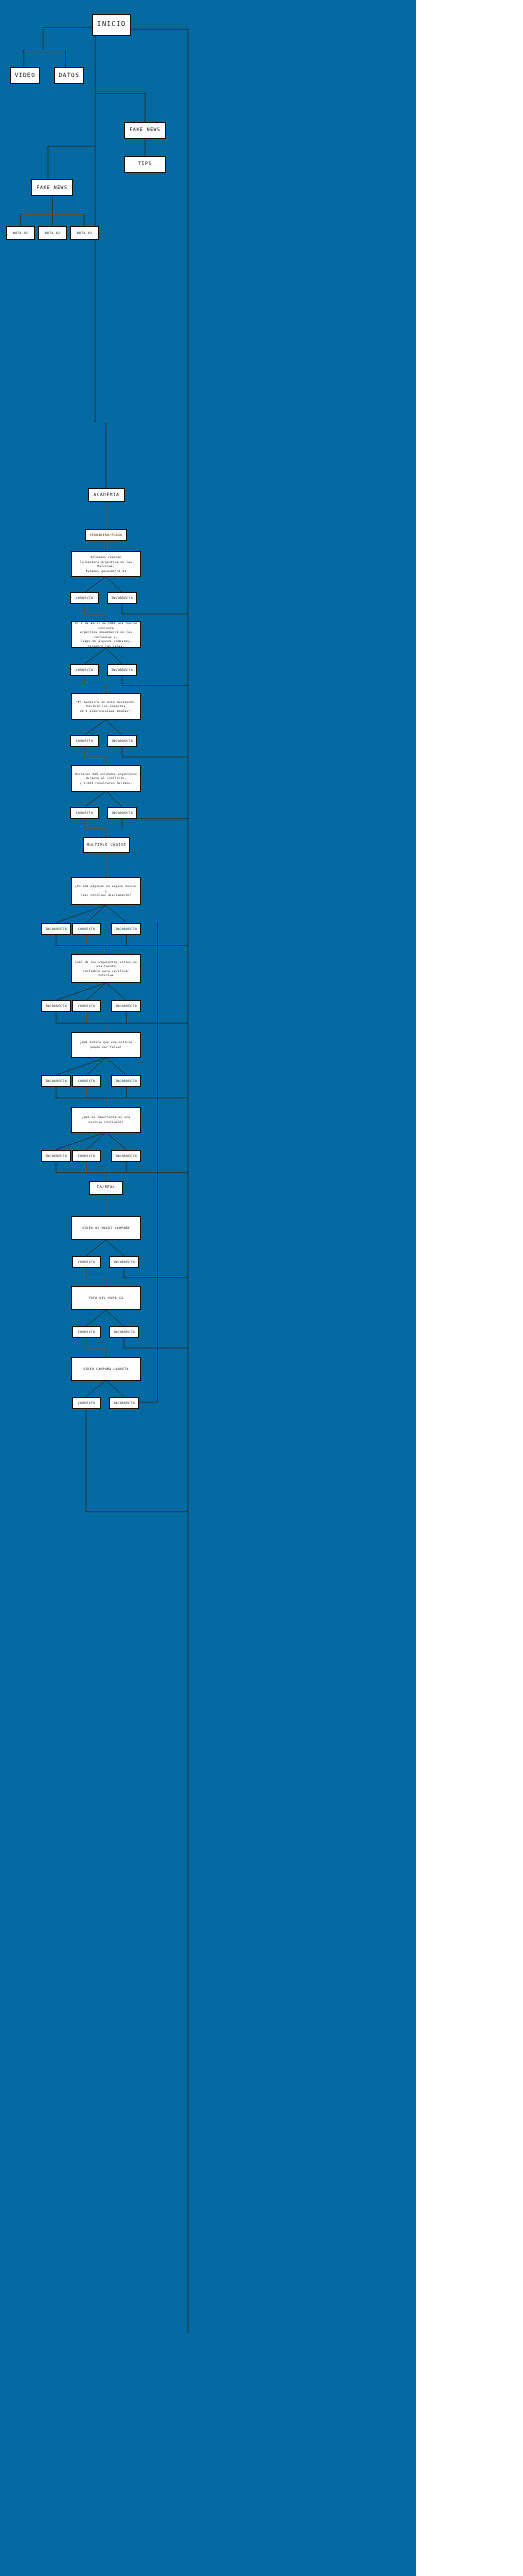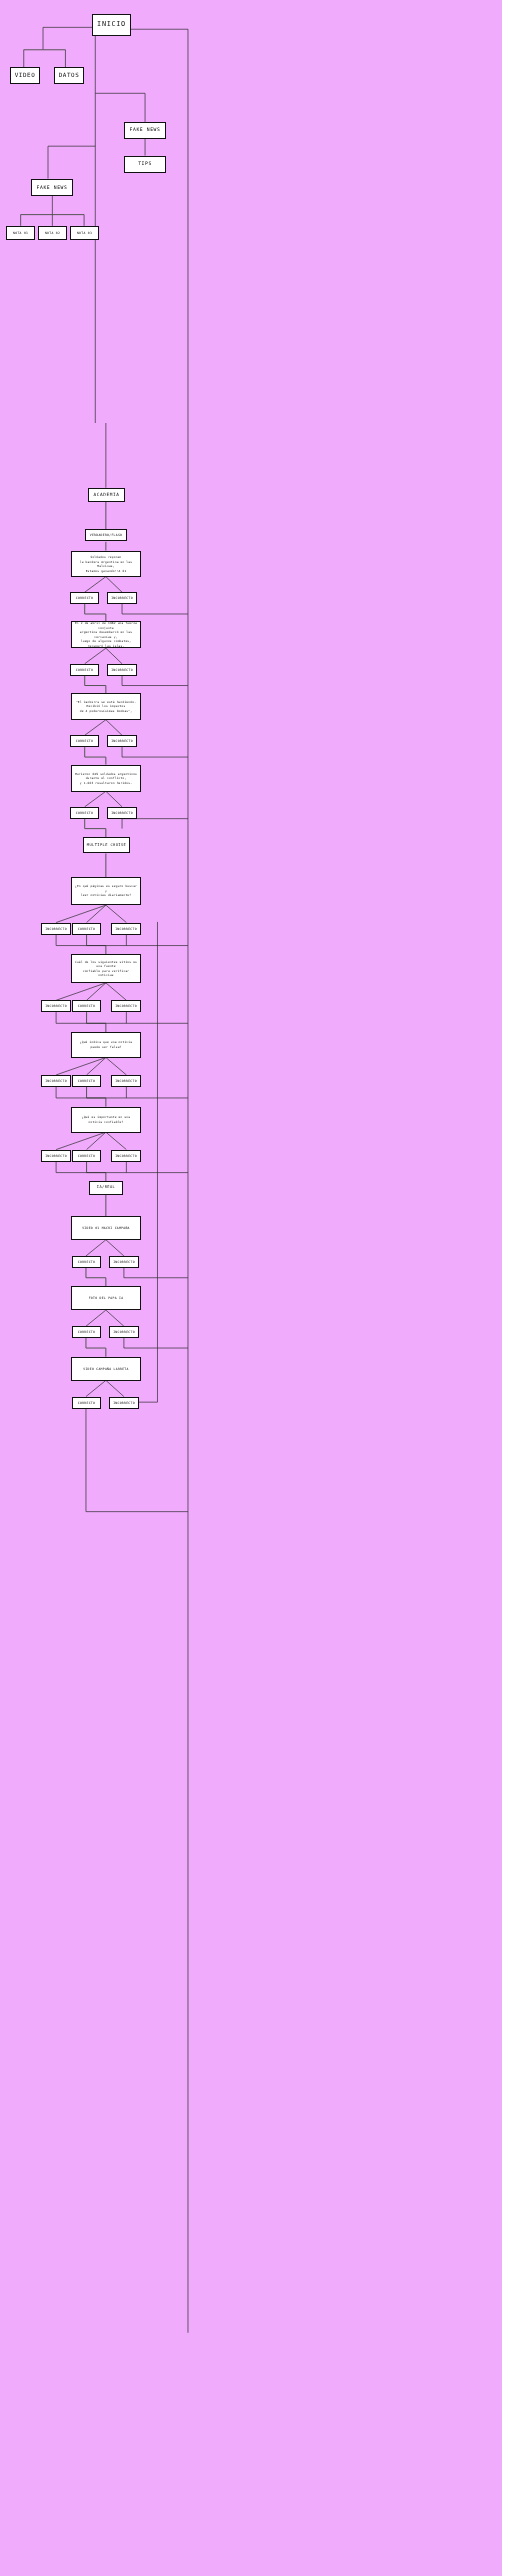--- a/index.html
+++ b/index.html
@@ -1,17 +1,17 @@
 <!DOCTYPE html>
 <html style="font-size:10px"><head>
 <meta charset="utf-8">
 <style>
   html,body{margin:0;padding:0;background:#ffffff;}
   body{font-family:"DejaVu Sans Mono","Liberation Mono",monospace;color:#111;}
-  #canvas{position:relative;width:502px;height:2576px;background:#f0abfc;overflow:hidden;}
+  #canvas{position:relative;width:416px;height:2576px;background:#0369a1;overflow:hidden;}
   svg#wires{position:absolute;left:0;top:0;width:524px;height:2576px;pointer-events:none;}
   svg#wires line,svg#wires path,svg#wires polyline{stroke:#2b2b2b;stroke-width:1.1;fill:none;}
   svg#wires .thick{stroke:#555;stroke-width:1.6;}
   .node{
     position:absolute;box-sizing:border-box;background:#fff;border:1.2px solid #111;
     display:flex;align-items:center;justify-content:center;text-align:center;
     line-height:1.32;white-space:pre-line;padding:1.2px 2.5px;z-index:2;
   }
   .t-root{font-size:6.8px;letter-spacing:0.7px;}
   .t-section{font-size:5.9px;letter-spacing:0.6px;}

